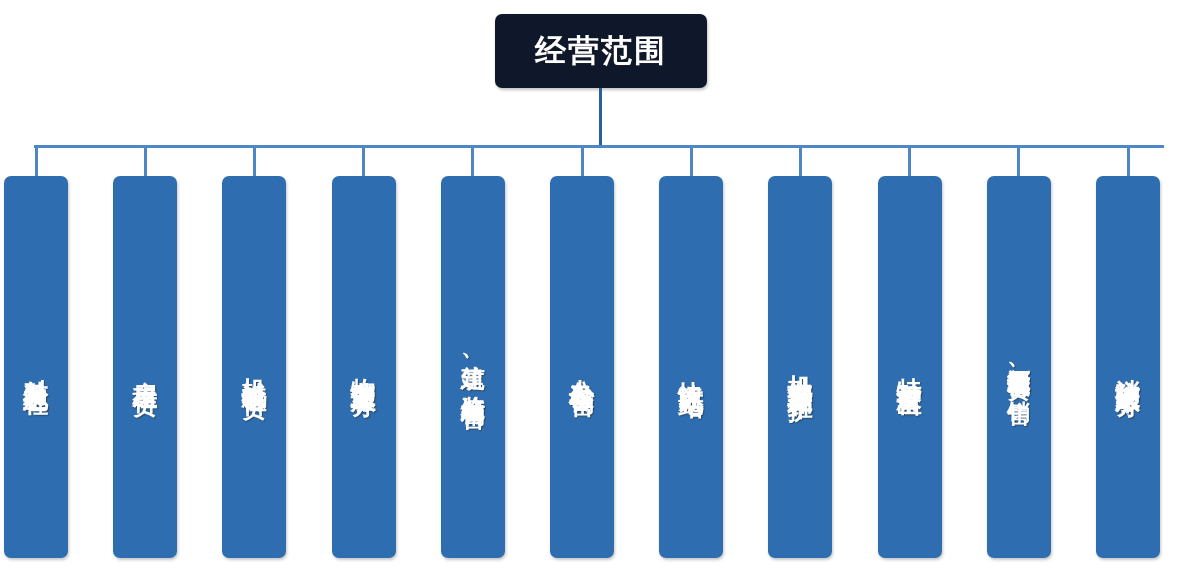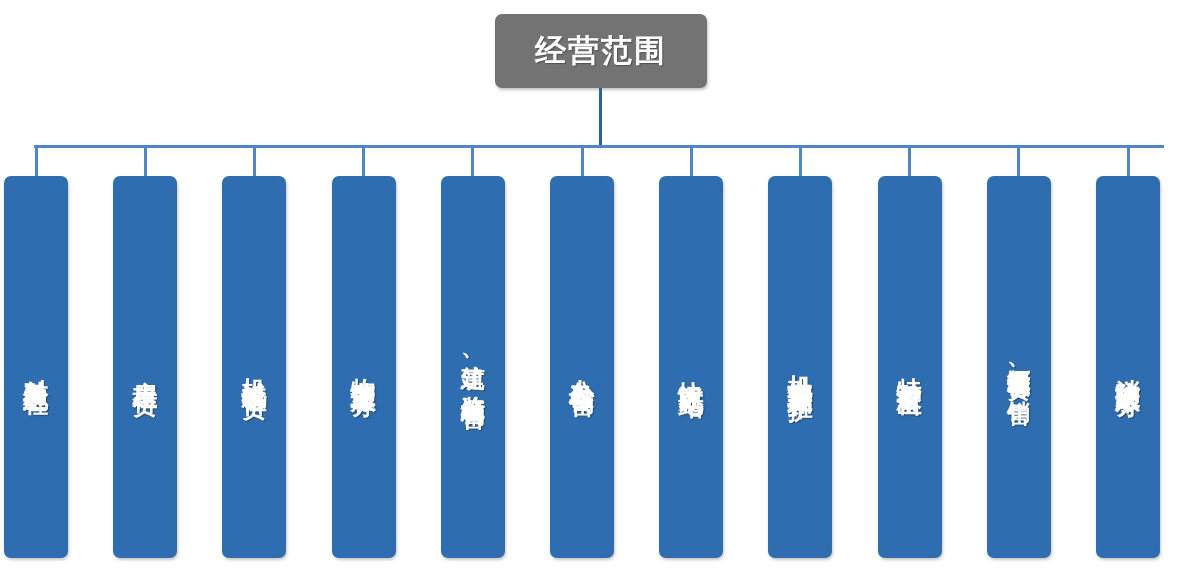--- a/index.html
+++ b/index.html
@@ -20,21 +20,21 @@
     background: #ffffff;
   }
 
   
   .root-node {
     position: absolute;
     left: 495px;
     top: 14px;
     width: 212px;
     height: 74px;
-    background: #737373;
+    background: #0f172a;
     border-radius: 7px;
     box-shadow: 1px 2px 3px rgba(80,80,80,0.35);
     display: flex;
     align-items: center;
     justify-content: center;
     box-sizing: border-box;
   }
   .root-label {
     color: #ffffff;
     font-size: 31px;

